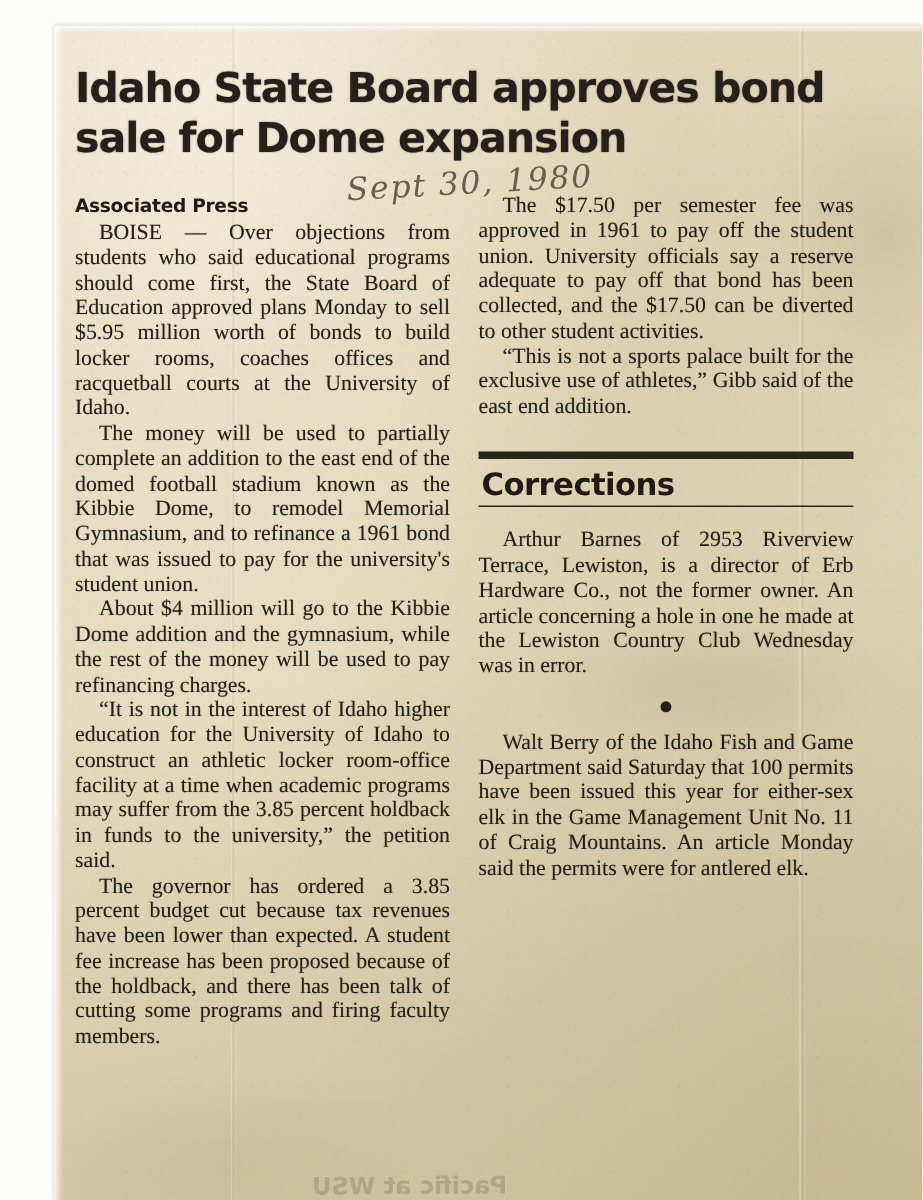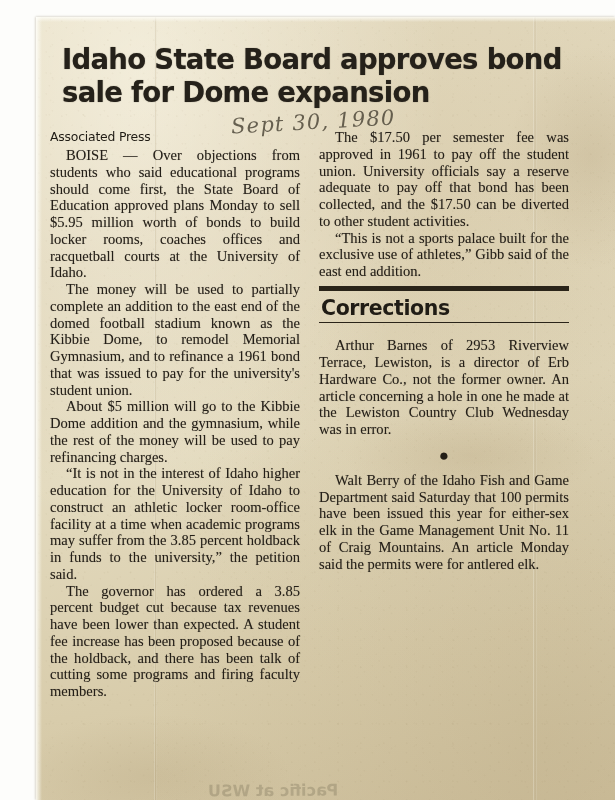--- a/index.html
+++ b/index.html
@@ -74,21 +74,21 @@
 
   #content {
     position: absolute;
     inset: 0;
     padding: 0;
   }
 
   
   #headline {
     position: absolute;
-    left: 26px;
+    left: 14px;
     top: 8px;
     width: 540px;
     font-family: "DejaVu Sans", sans-serif;
     font-weight: bold;
     font-size: 27.5px;
     line-height: 33px;
     letter-spacing: -0.7px;
     color: #25211a;
     text-shadow: 0 0 1.1px rgba(40,34,24,0.55);
   }
@@ -113,21 +113,21 @@
     position: absolute;
     top: 112px;
     width: 250px;
     color: #241f18;
   }
   #col-left  { left: 14px;  }
   #col-right { left: 283px; }
 
   .byline {
     font-family: "DejaVu Sans", sans-serif;
-    font-weight: normal;
+    font-weight: bold;
     font-size: 12.4px;
     line-height: 16px;
     letter-spacing: -0.2px;
     color: #201c15;
     margin-bottom: 2px;
   }
 
   p.body {
     margin: 0;
     font-family: "Liberation Serif", serif;
@@ -136,21 +136,21 @@
     text-align: justify;
     text-indent: 16px;
     color: #241f18;
     hyphens: manual;
     text-shadow: 0 0 0.7px rgba(36,31,24,0.35);
   }
   p.body + p.body { margin-top: 0; }
 
   
   #corrections {
-    margin-top: 6px;
+    margin-top: 21px;
   }
   .rule-thick {
     height: 5px;
     background: #2a2419;
     margin-bottom: 4px;
   }
   .rule-thin {
     height: 1.6px;
     background: #2a2419;
     margin-top: 1px;
@@ -217,21 +217,21 @@
     <div id="content">
 
       <h1 id="headline">Idaho State Board approves bond sale for Dome expansion</h1>
 
       <div id="handdate">Sept 30, 1980</div>
 
       <div class="col" id="col-left">
         <div class="byline">Associated Press</div>
         <p class="body">BOISE — Over objections from students who said educational programs should come first, the State Board of Education approved plans Monday to sell $5.95 million worth of bonds to build locker rooms, coaches offices and racquetball courts at the University of Idaho.</p>
         <p class="body">The money will be used to partially complete an addition to the east end of the domed football stadium known as the Kibbie Dome, to remodel Memorial Gymnasium, and to refinance a 1961 bond that was issued to pay for the university's student union.</p>
-        <p class="body">About $5 million will go to the Kibbie Dome addition and the gymnasium, while the rest of the money will be used to pay refinancing charges.</p>
+        <p class="body">About $4 million will go to the Kibbie Dome addition and the gymnasium, while the rest of the money will be used to pay refinancing charges.</p>
         <p class="body">“It is not in the interest of Idaho higher education for the University of Idaho to construct an athletic locker room-office facility at a time when academic programs may suffer from the 3.85 percent holdback in funds to the university,” the petition said.</p>
         <p class="body">The governor has ordered a 3.85 percent budget cut because tax revenues have been lower than expected. A student fee increase has been proposed because of the holdback, and there has been talk of cutting some programs and firing faculty members.</p>
       </div>
 
       <div class="col" id="col-right">
         <p class="body">The $17.50 per semester fee was approved in 1961 to pay off the student union. University officials say a reserve adequate to pay off that bond has been collected, and the $17.50 can be diverted to other student activities.</p>
         <p class="body">“This is not a sports palace built for the exclusive use of athletes,” Gibb said of the east end addition.</p>
 
         <div id="corrections">
           <div class="rule-thick"></div>

